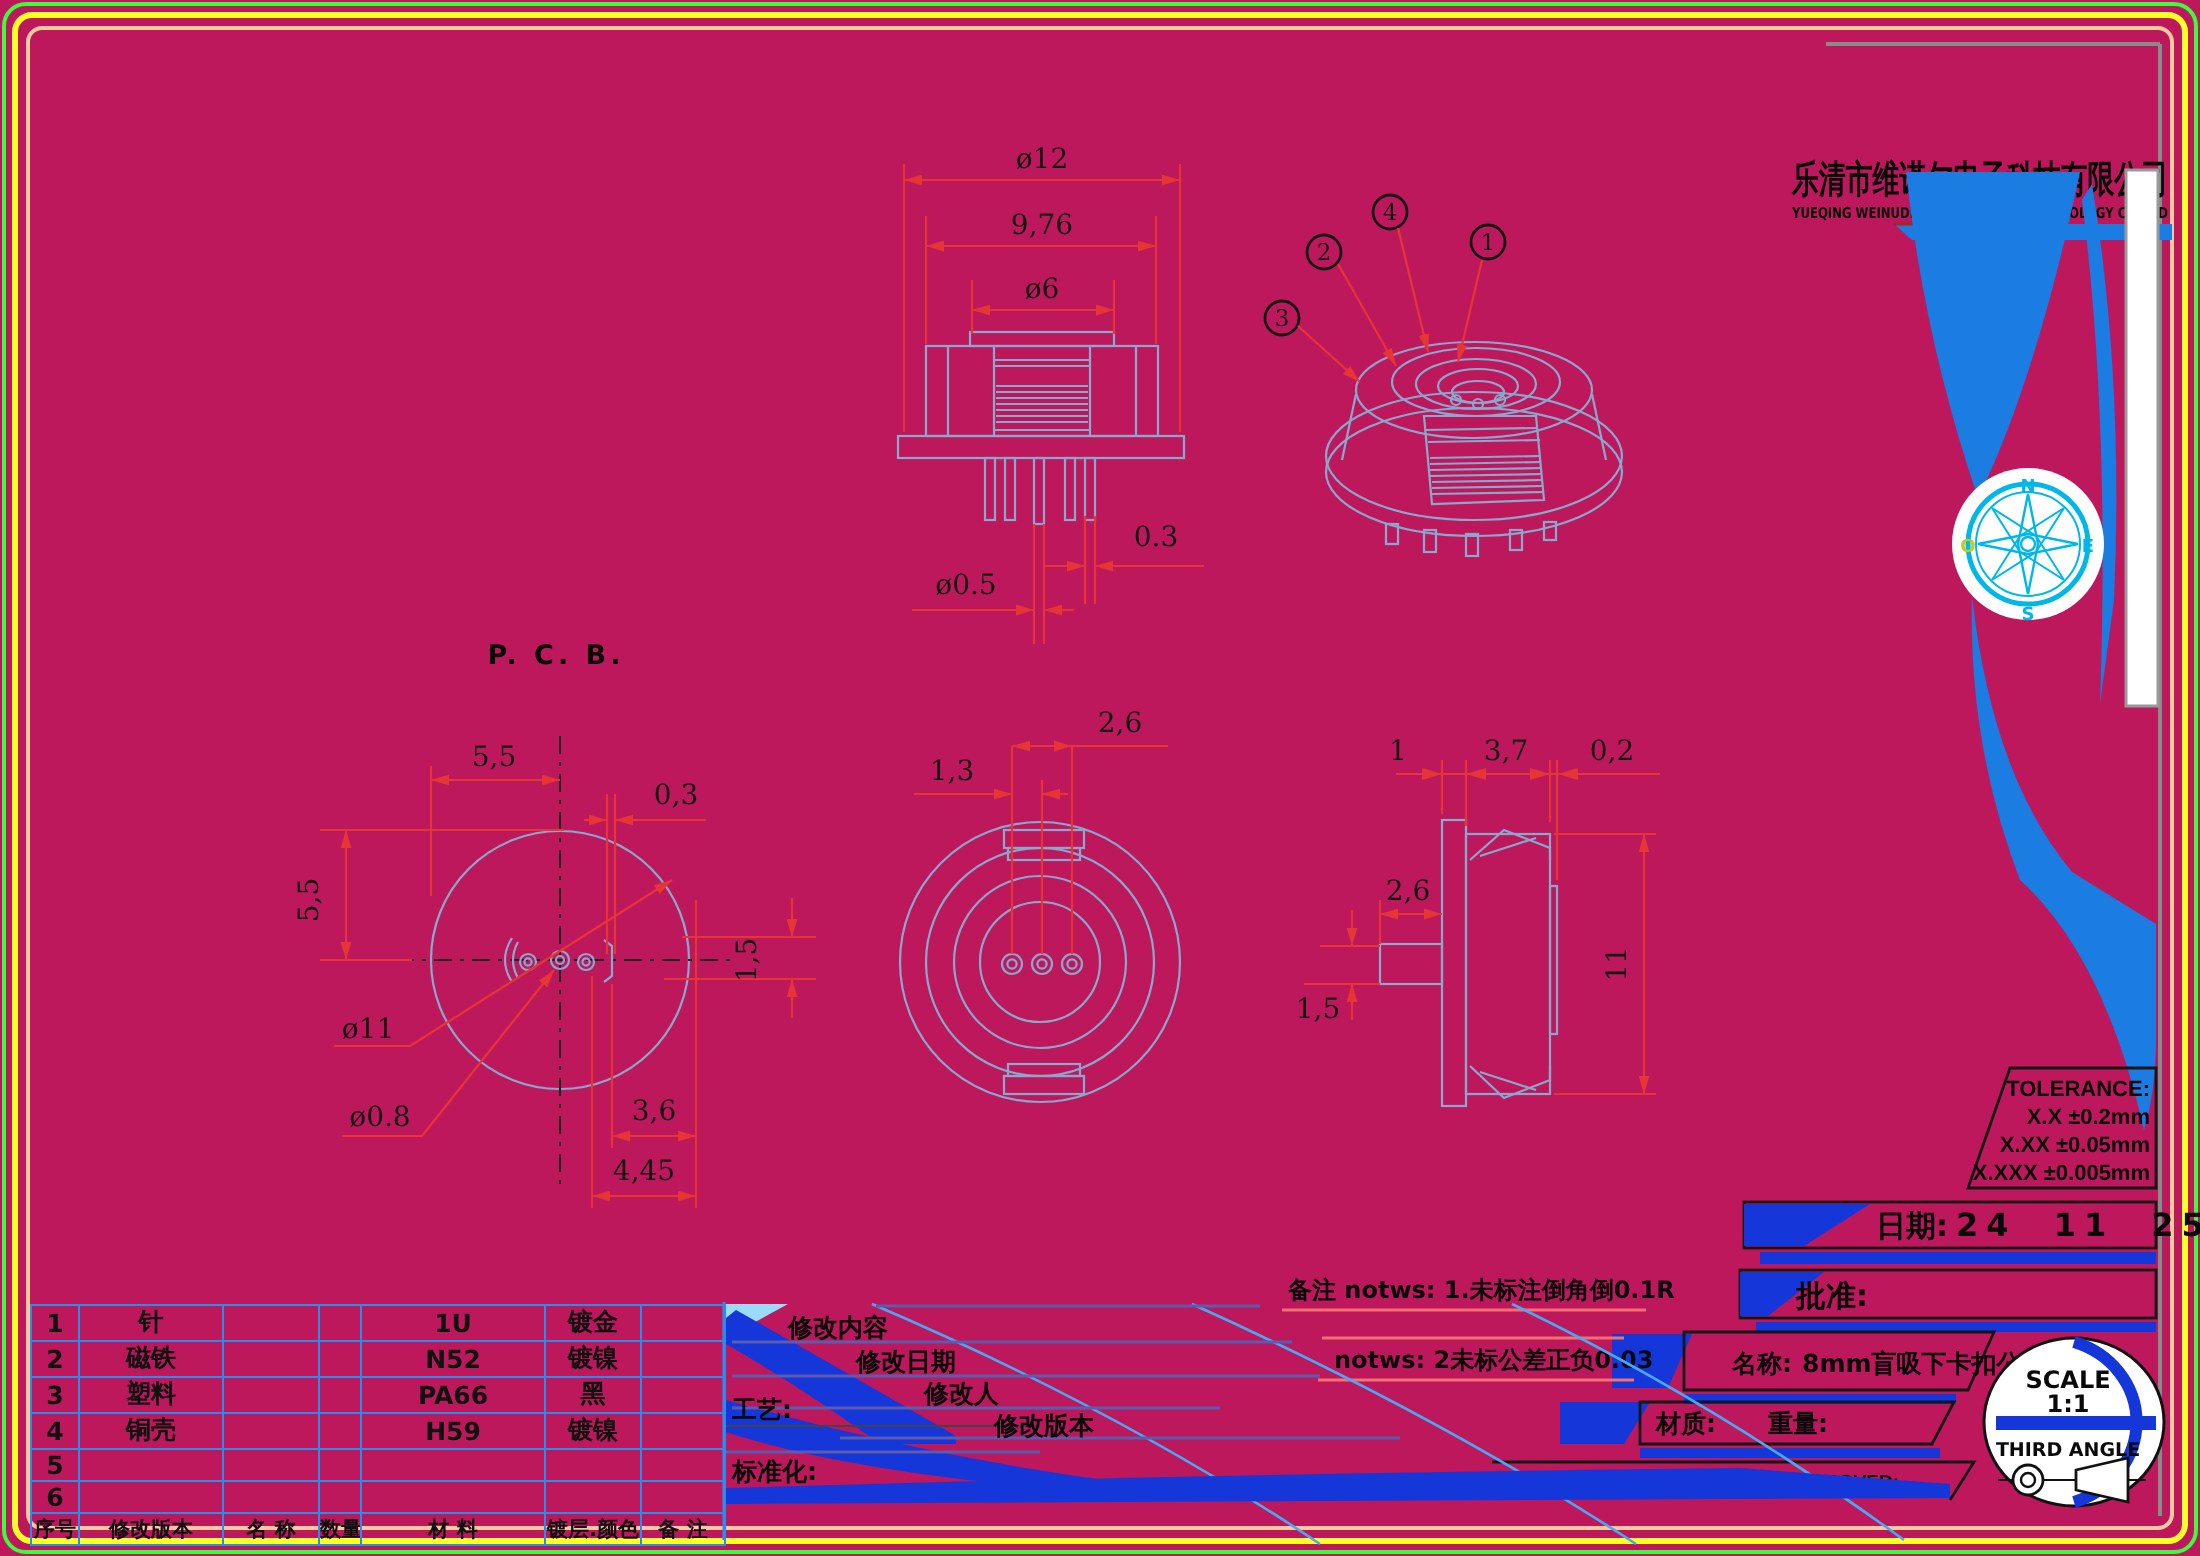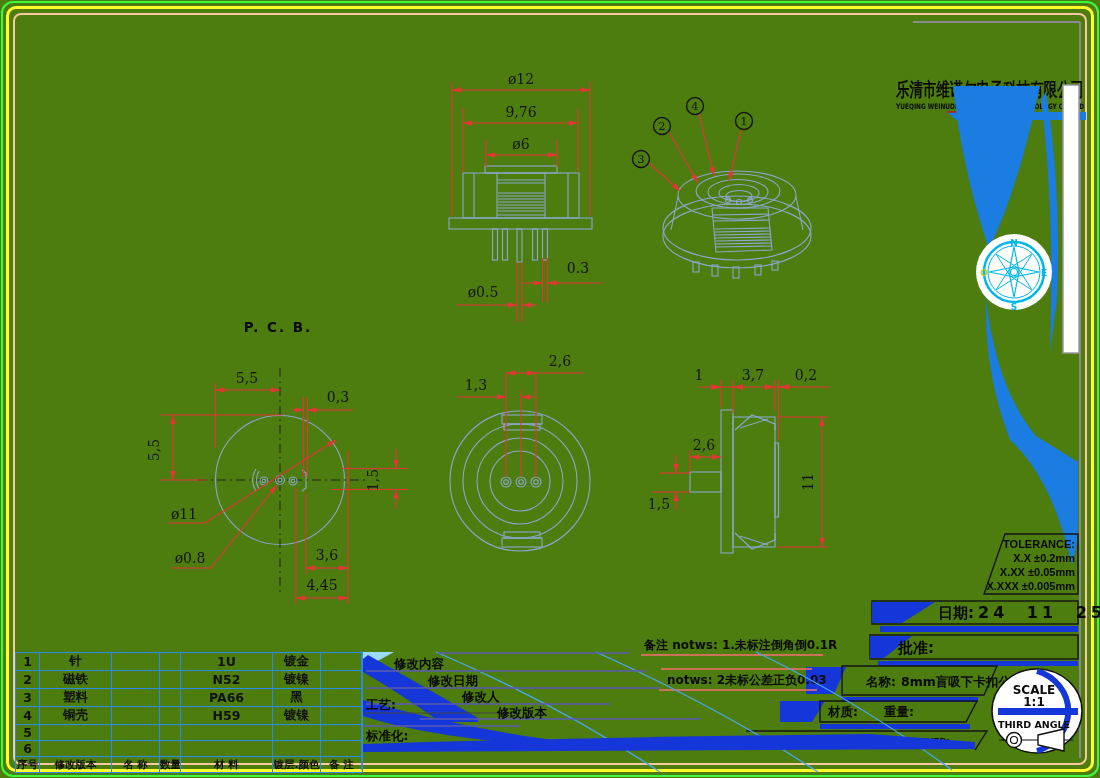--- a/index.html
+++ b/index.html
@@ -1,16 +1,16 @@
 <!DOCTYPE html>
 <html><head>
 <meta charset="utf-8">
 <style>
   html,body{margin:0;padding:0;background:#fff;}
-  .stage{position:relative;width:1100px;height:778px;background:#4d7c0f;overflow:hidden;
+  .stage{position:relative;width:1100px;height:778px;background:#be185d;overflow:hidden;
          font-family:"DejaVu Sans",sans-serif;}
   .bd{position:absolute;pointer-events:none;}
   .b-green {inset:1px;border:2.5px solid #3dfb3d;border-radius:12px;}
   .b-yellow{inset:6px;border:3px solid #ffff2a;border-radius:10px;}
   .b-peach {inset:13px;border:2px solid #f7c99d;border-radius:8px;}
   svg.sheet{position:absolute;left:0;top:0;}
   
   .bl{stroke:#8aa8cd;fill:none;stroke-width:1.1;}
   .rd{stroke:#e53535;fill:none;stroke-width:1.1;}
   .rdu{stroke:#f47070;fill:none;stroke-width:1.6;}

